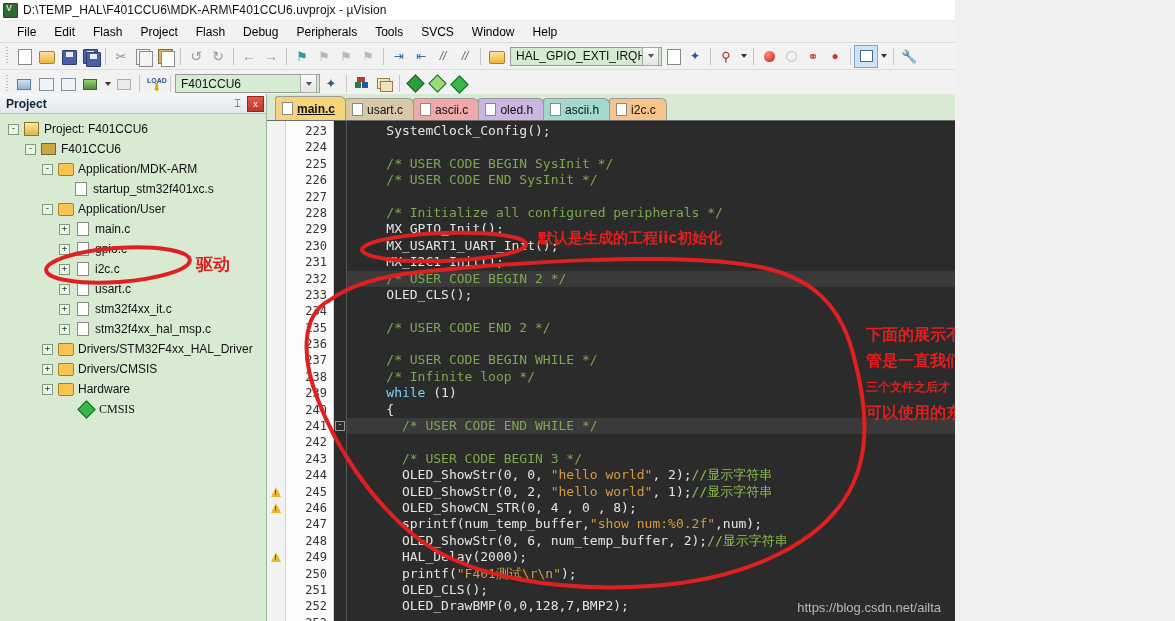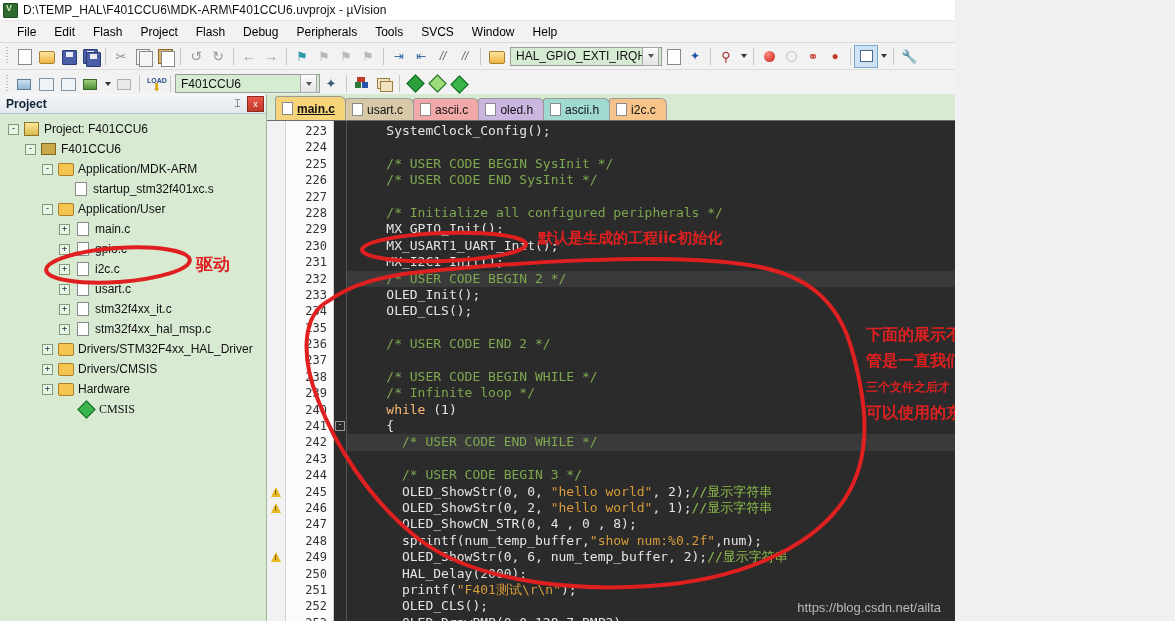--- a/index.html
+++ b/index.html
@@ -134,21 +134,21 @@
   .codearea{
     flex:1;background:#2b2b2b;padding-top:2px;overflow:hidden;position:relative;
     border-left:1px solid #555;
   }
   .cline{
     height:16.4px;line-height:16.4px;white-space:pre;
     font-family:"DejaVu Sans Mono",monospace;font-size:13px;color:#e0e0e0;padding-left:8px;
   }
   .cline.hl{background:#3a3a3a;}
   .c-cmt{color:#7ea84f;}
-  .c-kw{color:#fdba74;}
+  .c-kw{color:#7dd3fc;}
   .c-str{color:#d79b3a;}
   .c-cn{color:#8fbf4a;}
   .c-txt{color:#e4e4e4;}
 
   
   .anno{position:absolute;pointer-events:none;}
   .anno-text{
     position:absolute;color:#e02020;font-weight:bold;white-space:pre;
     font-family:"DejaVu Sans","Liberation Sans",sans-serif;
   }
@@ -666,21 +666,20 @@
             <div class="cline"><span class="c-txt">    SystemClock_Config();</span></div>
             <div class="cline"><span class="c-txt"></span></div>
             <div class="cline"><span class="c-cmt">    /* USER CODE BEGIN SysInit */</span></div>
             <div class="cline"><span class="c-cmt">    /* USER CODE END SysInit */</span></div>
             <div class="cline"><span class="c-txt"></span></div>
             <div class="cline"><span class="c-cmt">    /* Initialize all configured peripherals */</span></div>
             <div class="cline"><span class="c-txt">    MX_GPIO_Init();</span></div>
             <div class="cline"><span class="c-txt">    MX_USART1_UART_Init();</span></div>
             <div class="cline"><span class="c-txt">    MX_I2C1_Init();</span></div>
             <div class="cline hl"><span class="c-cmt">    /* USER CODE BEGIN 2 */</span></div>
-            <div class="cline"><span class="c-txt">    OLED_Init();</span></div>
             <div class="cline"><span class="c-txt">    OLED_CLS();</span></div>
             <div class="cline"><span class="c-txt"></span></div>
             <div class="cline"><span class="c-cmt">    /* USER CODE END 2 */</span></div>
             <div class="cline"><span class="c-txt"></span></div>
             <div class="cline"><span class="c-cmt">    /* USER CODE BEGIN WHILE */</span></div>
             <div class="cline"><span class="c-cmt">    /* Infinite loop */</span></div>
             <div class="cline"><span class="c-kw">    while</span><span class="c-txt"> (1)</span></div>
             <div class="cline"><span class="c-txt">    {</span></div>
             <div class="cline hl"><span class="c-cmt">      /* USER CODE END WHILE */</span></div>
             <div class="cline"><span class="c-txt"></span></div>

